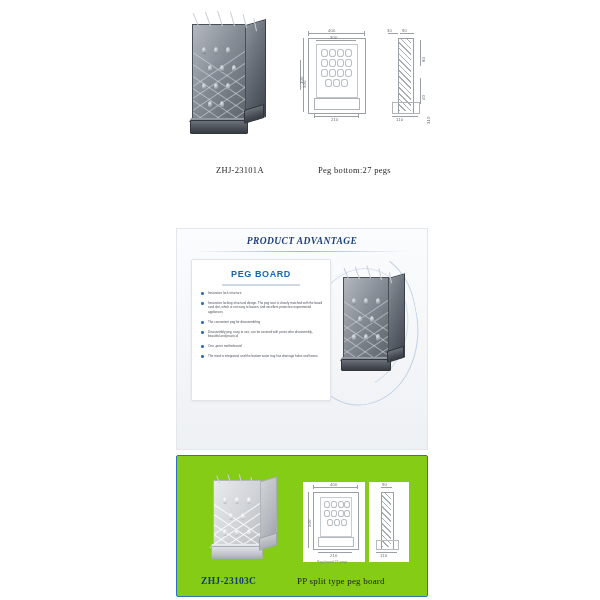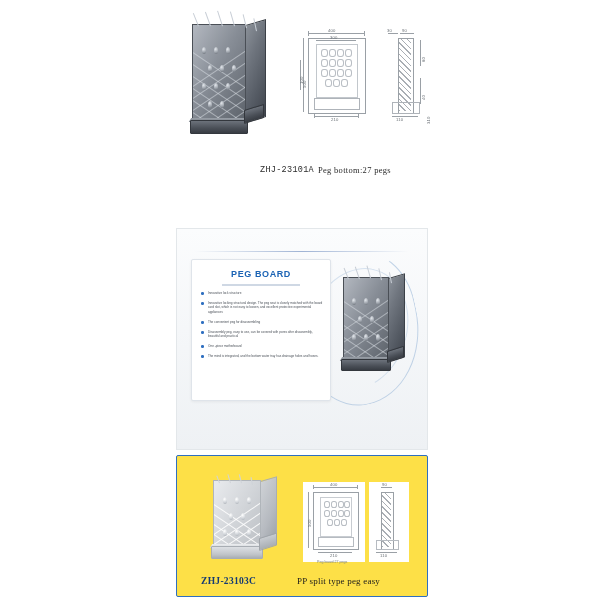--- a/index.html
+++ b/index.html
@@ -100,26 +100,25 @@
     transform: rotate(-90deg);
     transform-origin: left top;
   }
   .tdcell {
     position: absolute;
     border: 1px solid #b9bec4;
   }
 
   .caption-model {
     position: absolute;
-    font-family: Liberation Mono, monospace;
+    font-family: Liberation Serif, serif;
     font-size: 8.5px;
     color: #2b2b2b;
     letter-spacing: 0.3px;
     white-space: nowrap;
-    margin-left: 44px;
   }
   .caption-desc {
     position: absolute;
     font-family: "Liberation Serif", serif;
     font-size: 8.5px;
     color: #2b2b2b;
     letter-spacing: 0.3px;
     white-space: nowrap;
   }
 
@@ -215,21 +214,21 @@
     border-radius: 50%;
     border-bottom-color: transparent;
     transform: rotate(18deg);
   }
 
   
   #section-bottom {
     position: absolute;
     left: 176px; top: 455px;
     width: 250px; height: 140px;
-    background: #fde047;
+    background: #84cc16;
     border: 1px solid #2f6fc0;
     border-radius: 2px;
   }
   .bottom-model {
     position: absolute;
     left: 24px; bottom: 10px;
     font-family: "Liberation Serif", serif;
     font-weight: bold;
     font-size: 9.5px;
     color: #133a74;
@@ -374,20 +373,21 @@
     <div class="tdline h" style="left:10px; top:88px; width:26px;"></div>
     <div class="tddim" style="left:14px; top:89px;">110</div>
     <div class="tddim vert" style="left:44px; top:96px;">310</div>
   </div>
 
   <div class="caption-model" style="left:216px; top:165px;">ZHJ-23101A</div>
   <div class="caption-desc" style="left:318px; top:165px;">Peg bottom:27 pegs</div>
 </div>
 
 <div id="section-advantage">
+  <div class="adv-title">PRODUCT ADVANTAGE</div>
   <div class="adv-rule"></div>
 
   <div class="adv-swoosh"></div>
   <div class="adv-swoosh2"></div>
 
   <div class="adv-card">
     <div class="adv-card-title">PEG BOARD</div>
     <div class="adv-underline"></div>
     <div class="adv-list">
       <div class="adv-item">Innovative lock structure</div>
@@ -528,14 +528,14 @@
     <div class="tdbox" style="left:7px; top:58px; width:21px; height:8px; border-color:#b6bbc1;"></div>
 
     <div class="tdline h" style="left:12px; top:5px; width:11px;"></div>
     <div class="tddim" style="left:13px; top:0px;">90</div>
 
     <div class="tdline h" style="left:7px; top:70px; width:21px;"></div>
     <div class="tddim" style="left:11px; top:71px;">110</div>
   </div>
 
   <div class="bottom-model">ZHJ-23103C</div>
-  <div class="bottom-desc">PP split type peg easy</div>
+  <div class="bottom-desc">PP split type peg board</div>
 </div>
 
 </body></html>

